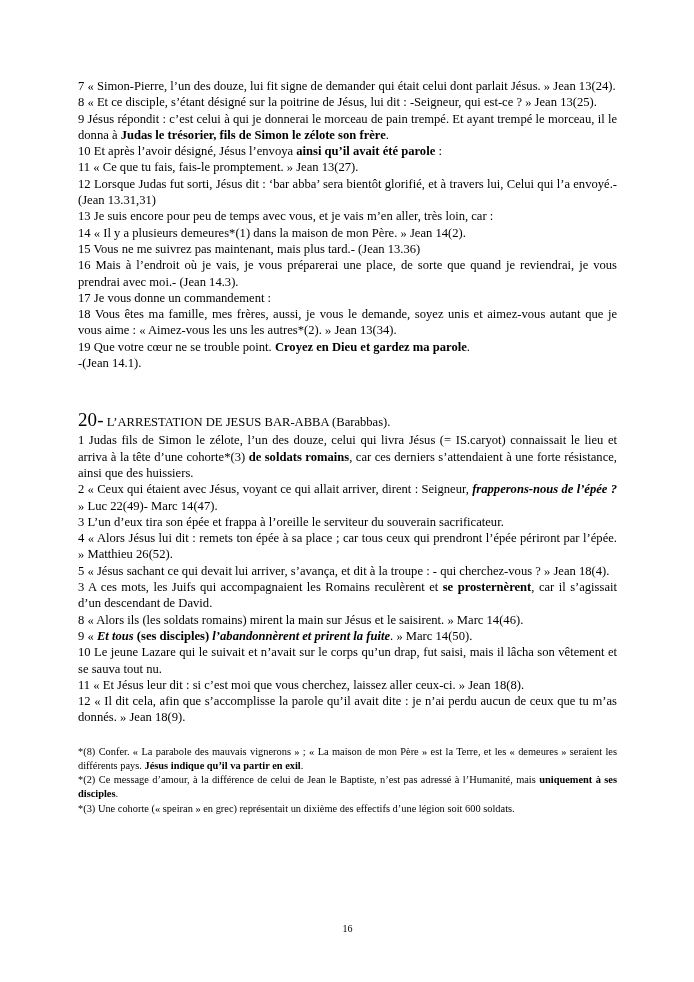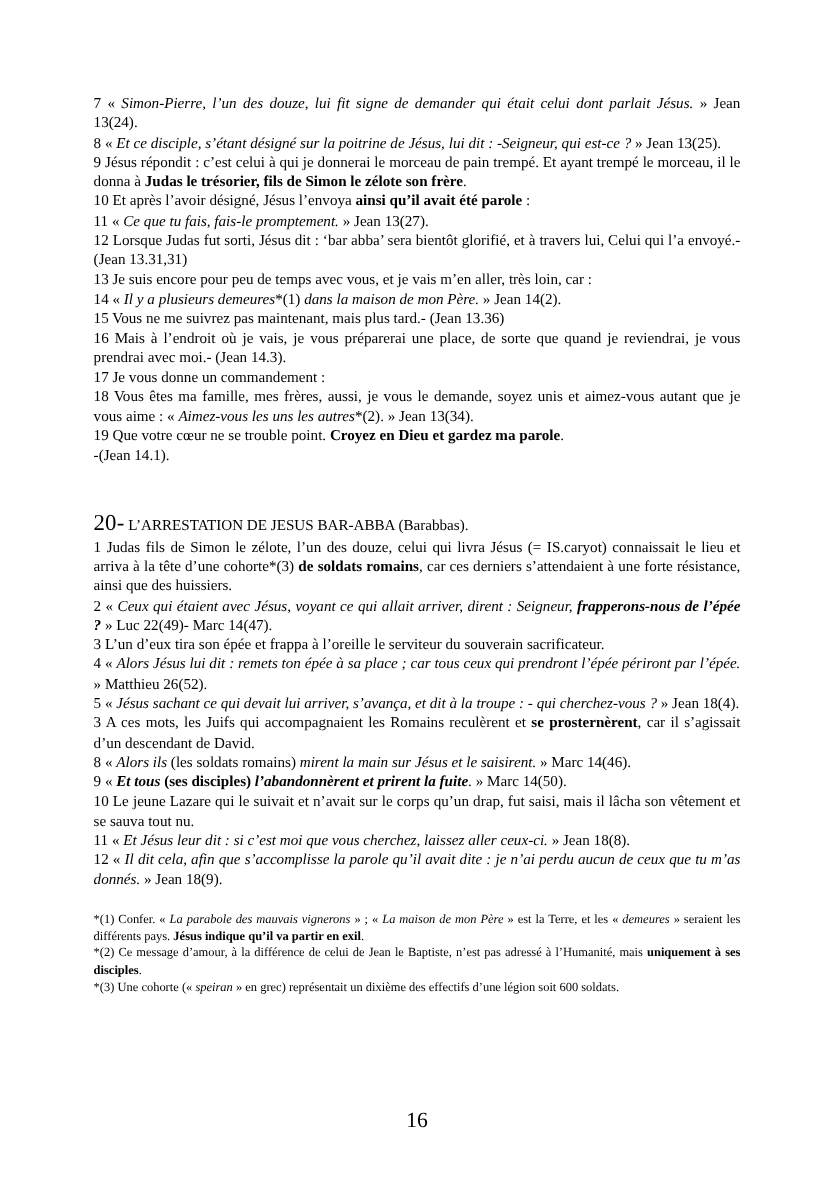--- a/index.html
+++ b/index.html
@@ -25,21 +25,21 @@
   .verses {
     font-size: 12.6px;
     line-height: 16.3px;
     text-align: justify;
     text-justify: inter-word;
   }
   .verses p {
     margin: 0;
     padding: 0;
   }
-  .it { font-style: italic; }
+  .it { }
   .bd { font-weight: bold; }
   .bdit { font-weight: bold; font-style: italic; }
 
   .section-gap {
     height: 40px;
   }
   .section-head {
     font-size: 12.6px;
     line-height: 17px;
     margin: 0 0 1px 0;
@@ -58,21 +58,21 @@
   .footnotes p {
     margin: 0;
     padding: 0;
   }
   .page-number {
     position: absolute;
     left: 0;
     top: 845px;
     width: 539px;
     text-align: center;
-    font-size: 18px;
+    font-size: 10px;
   }
 </style>
 </head>
 <body>
 
 <div class="page">
 
   <div class="verses" id="block-one">
       <p><span>7  «  </span><span class="it">Simon-Pierre, l’un des douze, lui fit signe de demander qui était celui dont parlait Jésus.</span><span> » Jean 13(24).</span></p>
       <p><span>8  « </span><span class="it">Et ce disciple, s’étant désigné sur la poitrine de Jésus, lui dit : -Seigneur, qui est-ce ?</span><span> » Jean 13(25).</span></p>
@@ -105,20 +105,20 @@
       <p><span>5   « </span><span class="it">Jésus sachant ce qui devait lui arriver, s’avança, et dit à la troupe : - qui cherchez-vous ?</span><span> » Jean 18(4).</span></p>
       <p><span>3  A ces mots, les Juifs qui accompagnaient les Romains reculèrent et </span><span class="bd">se prosternèrent</span><span>, car il s’agissait d’un descendant de David.</span></p>
       <p><span>8  « </span><span class="it">Alors ils</span><span> (les soldats romains) </span><span class="it">mirent la main sur Jésus et le saisirent.</span><span> » Marc 14(46).</span></p>
       <p><span>9  « </span><span class="bdit">Et tous</span><span class="bd"> (ses disciples) </span><span class="bdit"> l’abandonnèrent et prirent la fuite</span><span>. » Marc 14(50).</span></p>
       <p><span>10  Le jeune Lazare qui le suivait et n’avait sur le corps qu’un drap, fut saisi, mais il lâcha son vêtement et se sauva tout nu.</span></p>
       <p><span>11  « </span><span class="it">Et Jésus leur dit : si c’est moi que vous cherchez, laissez aller ceux-ci.</span><span> » Jean 18(8).</span></p>
       <p><span>12  « </span><span class="it">Il dit cela, afin que s’accomplisse la parole qu’il avait dite : je n’ai perdu aucun de ceux que tu m’as donnés.</span><span> » Jean 18(9).</span></p>
     </div>
 
   <div class="footnotes" id="footnotes">
-      <p><span>*(1) Confer. « </span><span class="it">La parabole des mauvais vignerons</span><span> » ; « </span><span class="it">La maison de mon Père</span><span> » est la Terre, et les « </span><span class="it">demeures</span><span> » seraient les différents pays. </span><span class="bd">Jésus indique qu’il va partir en exil</span><span>.</span></p>
+      <p><span>*(8) Confer. « </span><span class="it">La parabole des mauvais vignerons</span><span> » ; « </span><span class="it">La maison de mon Père</span><span> » est la Terre, et les « </span><span class="it">demeures</span><span> » seraient les différents pays. </span><span class="bd">Jésus indique qu’il va partir en exil</span><span>.</span></p>
       <p><span>*(2) Ce message d’amour, à la différence de celui de Jean le Baptiste, n’est pas adressé à l’Humanité, mais </span><span class="bd">uniquement à  ses disciples</span><span>.</span></p>
       <p><span>*(3) Une cohorte (« </span><span class="it">speiran</span><span> » en grec) représentait un dixième des effectifs d’une légion soit 600 soldats.</span></p>
     </div>
 
   <div class="page-number">16</div>
 
 </div>
 
 </body></html>

